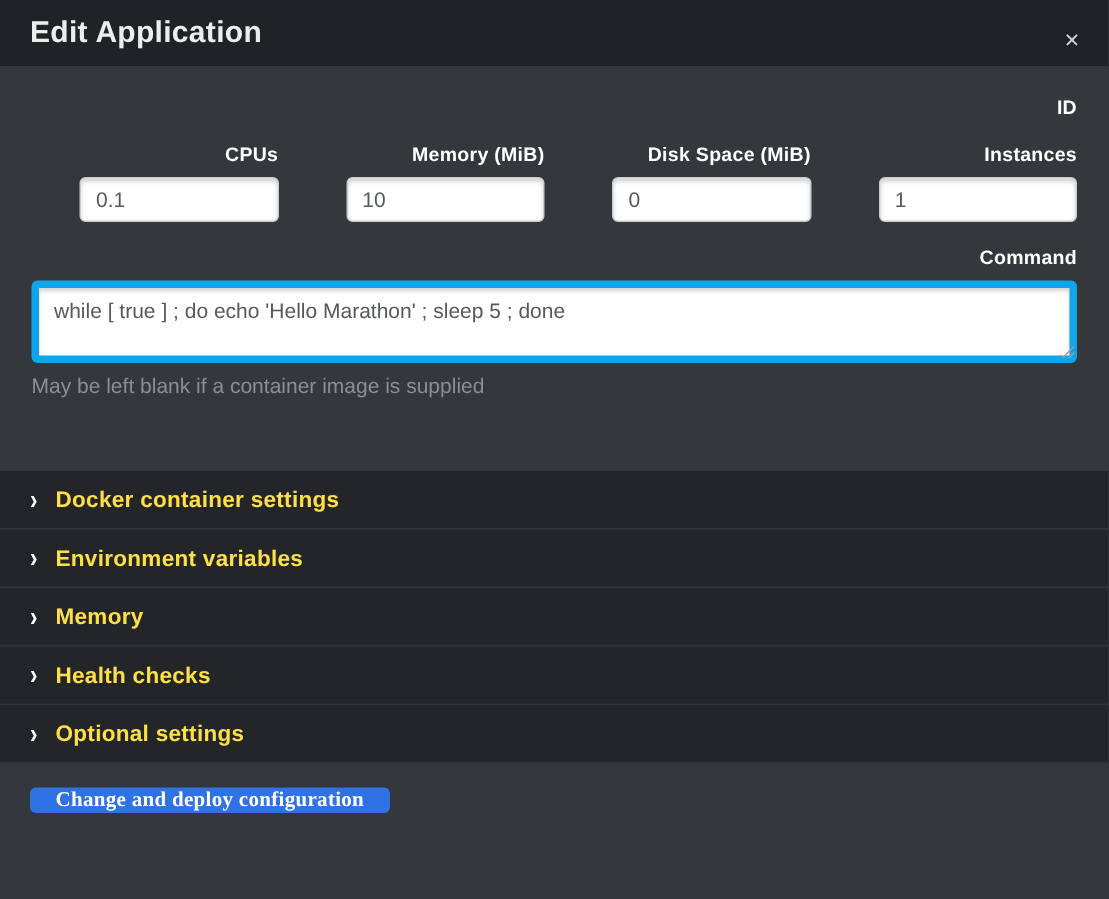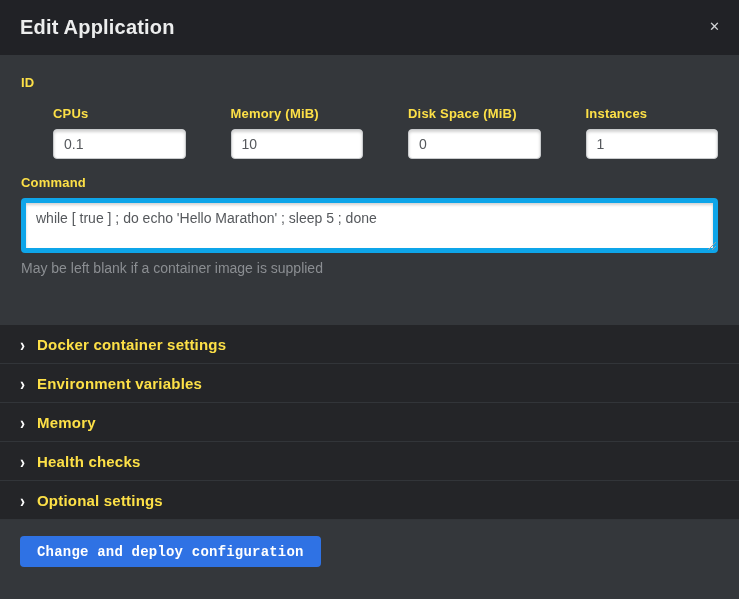--- a/index.html
+++ b/index.html
@@ -6,21 +6,21 @@
   html, body { width: 739px; height: 599px; overflow: hidden; }
   body {
     font-family: "Liberation Sans", sans-serif;
     background: #34373b;
     position: relative;
   }
   .modal { width: 739px; height: 599px; display: flex; flex-direction: column; }
 
   
   .modal-header {
-    height: 55px;
+    height: 44px;
     background: #212226;
     display: flex;
     align-items: center;
     padding: 0 20px;
     position: relative;
     flex: 0 0 auto;
   }
   .modal-title {
     color: #eceded;
     font-size: 20px;
@@ -40,25 +40,26 @@
 
   
   .modal-body {
     background: #34373b;
     padding: 20px 21px 0 21px;
     height: 270px;
     flex: 0 0 auto;
   }
   .field-label {
     display: block;
-    color: #fde047;
+    color: #ffffff;
     font-size: 13px;
     font-weight: bold;
     margin-bottom: 8px;
     letter-spacing: 0.2px;
+    text-align: right;
   }
   .text-input {
     width: 100%;
     height: 30px;
     border: 1px solid #c9cbcd;
     border-radius: 4px;
     background: #ffffff;
     box-shadow: inset 0 2px 3px rgba(0,0,0,0.18);
     padding: 0 10px;
     font-family: "Liberation Sans", sans-serif;
@@ -142,23 +143,23 @@
   
   .modal-footer {
     background: #34373b;
     flex: 1 1 auto;
     padding: 16px 20px;
     display: flex;
     align-items: flex-start;
     gap: 7px;
   }
   .btn {
-    height: 31px;
+    height: 17px;
     border-radius: 4px;
-    font-family: Liberation Mono, monospace;
+    font-family: Liberation Serif, serif;
     font-size: 14px;
     font-weight: bold;
     cursor: pointer;
     display: inline-flex;
     align-items: center;
     letter-spacing: 0.2px;
   }
   .btn-primary {
     background: #2f72e4;
     color: #ffffff;

